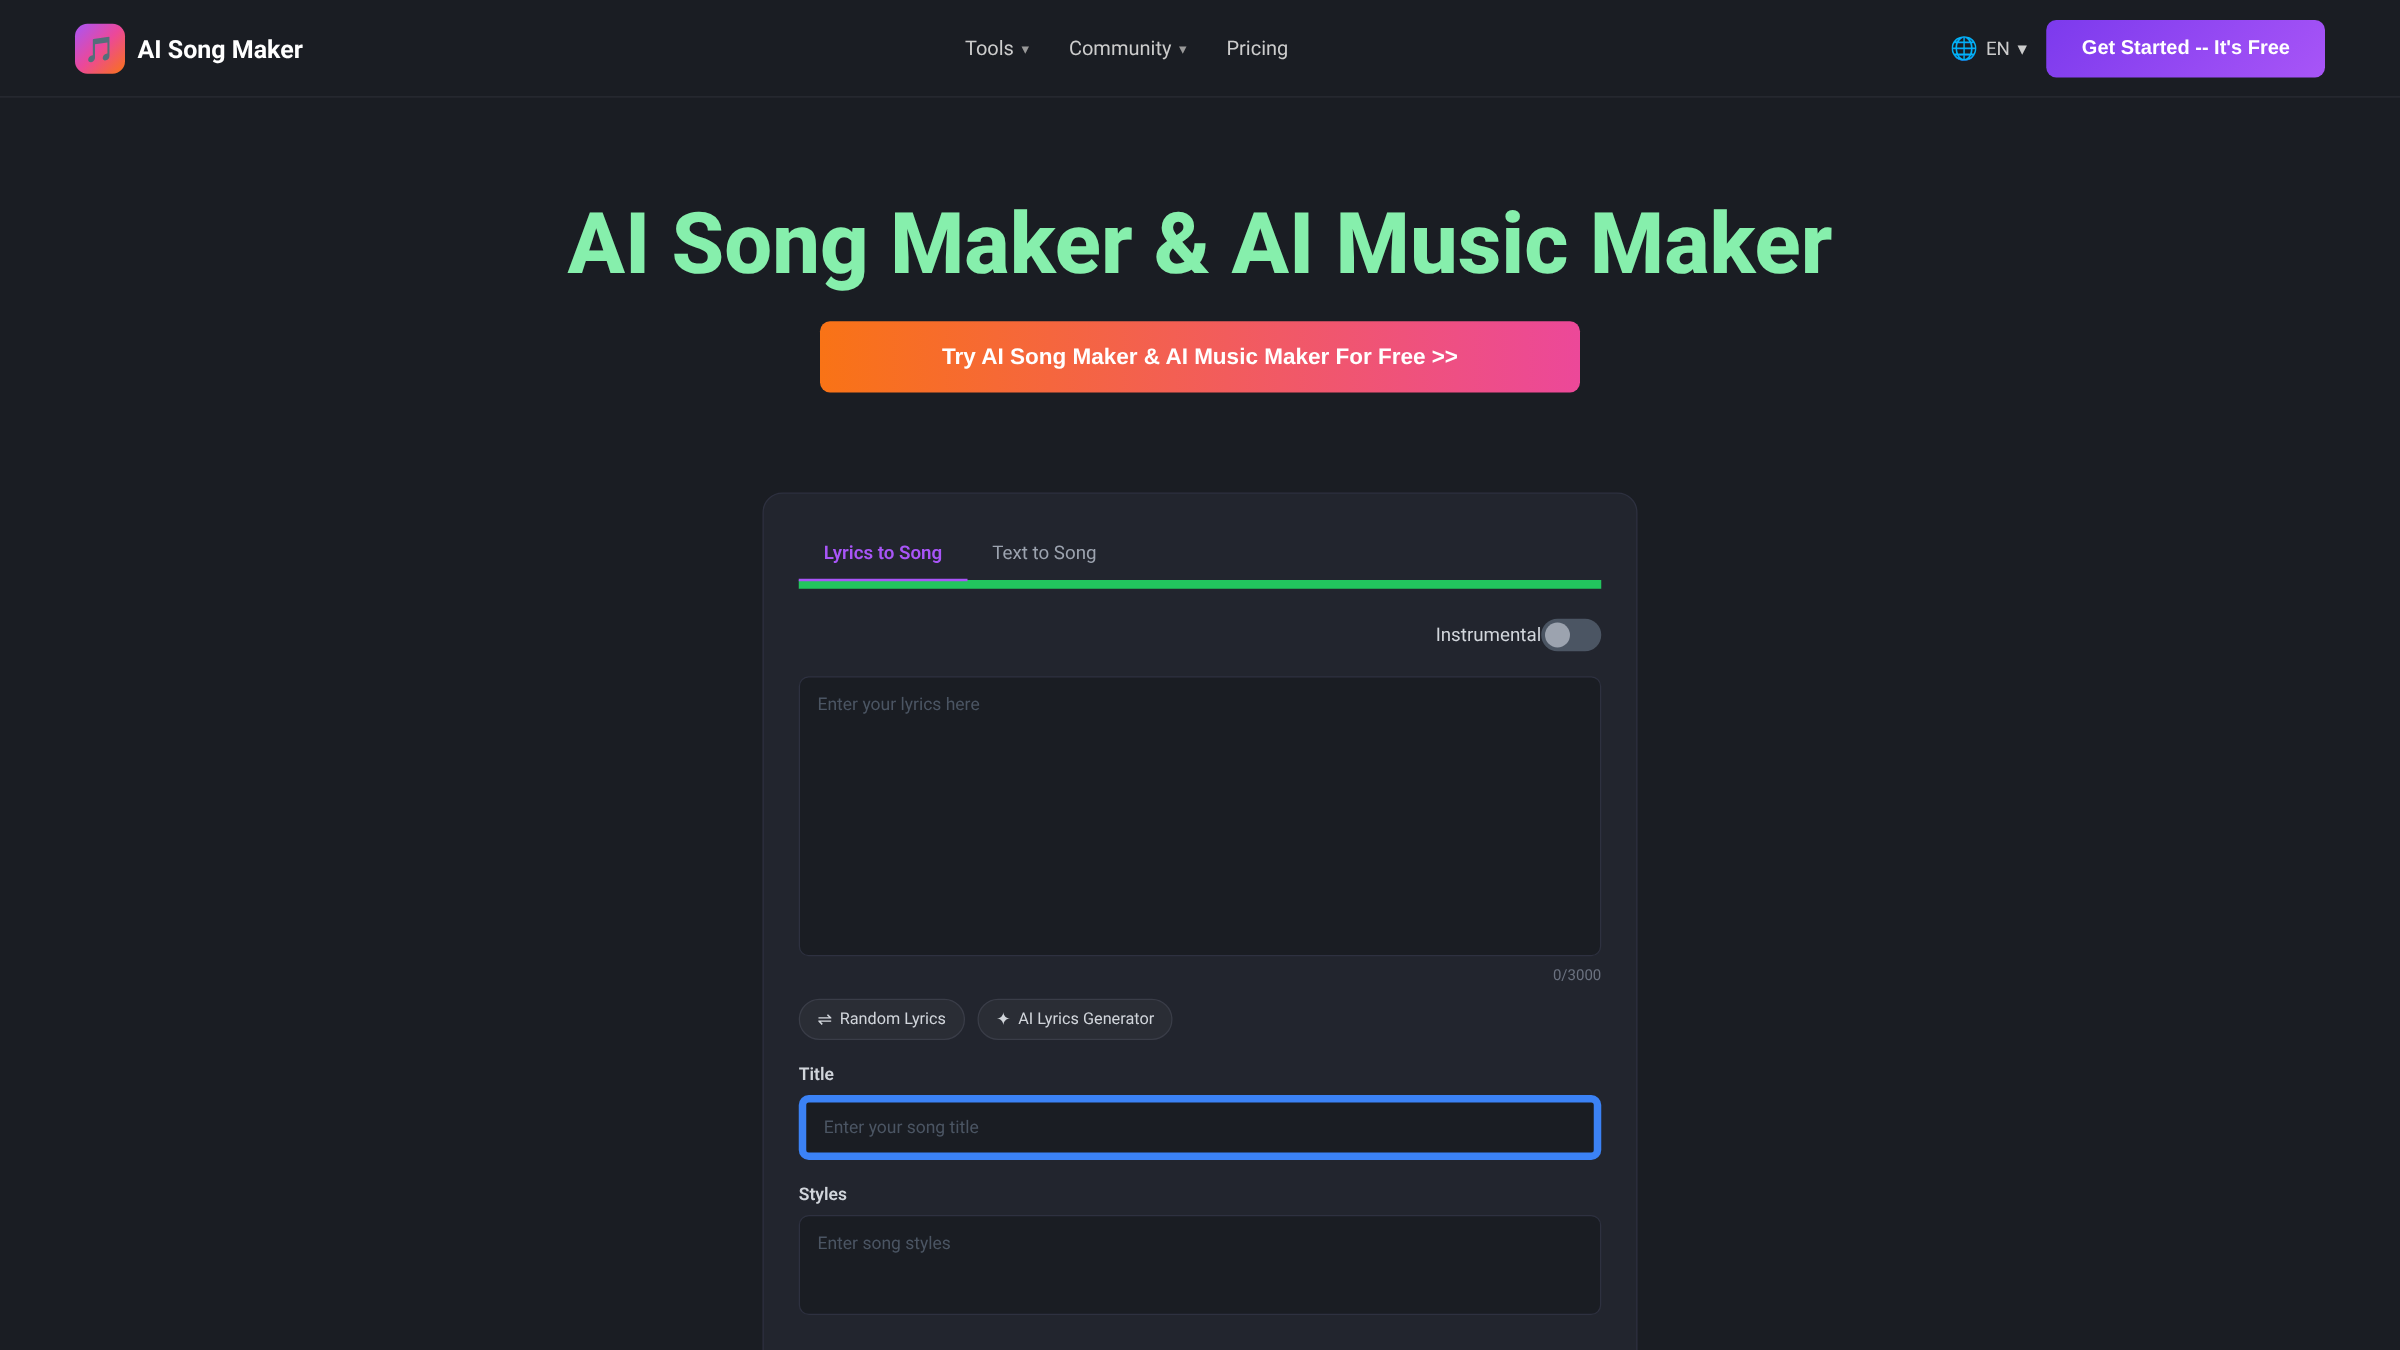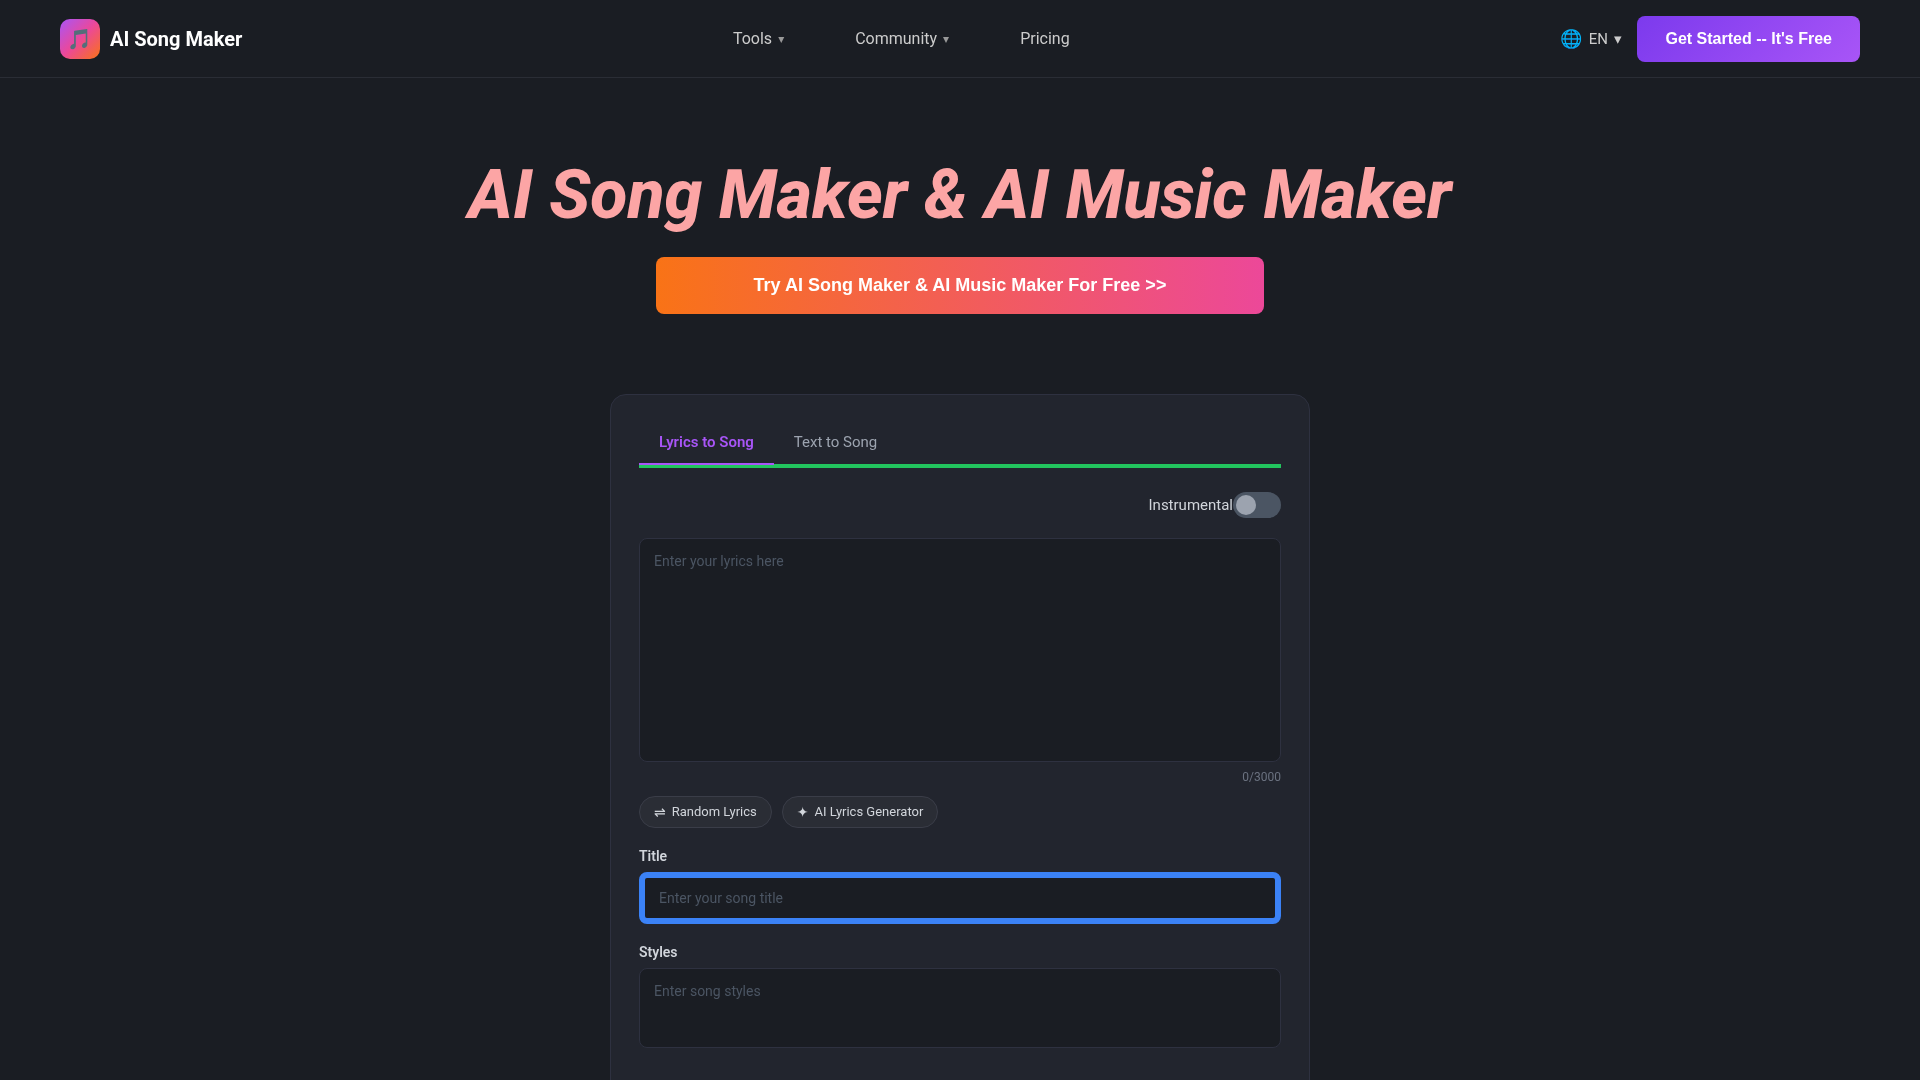--- a/index.html
+++ b/index.html
@@ -41,21 +41,21 @@
       font-size: 20px;
     }
     .nav-logo-text {
       font-size: 20px;
       font-weight: 700;
       color: #ffffff;
     }
     .nav-center {
       display: flex;
       align-items: flex-start;
-      gap: 63px;
+      gap: 24px;
     }
     .nav-item {
       display: flex;
       align-items: center;
       gap: 6px;
       font-size: 16px;
       color: #cccccc;
       cursor: pointer;
       padding: 8px 4px;
     }
@@ -92,24 +92,23 @@
     }
 
     
     .hero {
       text-align: center;
       padding: 80px 20px 40px;
     }
     .hero-title {
       font-size: 68px;
       font-weight: 800;
-      color: #fca5a5;
+      color: #86efac;
       margin-bottom: 24px;
       line-height: 1.1;
-      font-style: italic;
     }
     .hero-subtitle {
       font-size: 18px;
       color: #9ca3af;
       max-width: 800px;
       margin: 0 auto 40px;
       line-height: 1.6;
     }
     .cta-btn {
       display: inline-block;
@@ -134,21 +133,21 @@
       width: 700px;
       max-width: 90vw;
       margin: 40px auto 0;
       padding: 28px;
     }
 
     
     .tabs {
       display: flex;
       gap: 0;
-      border-bottom: 4px solid #22c55e;
+      border-bottom: 7px solid #22c55e;
       margin-bottom: 24px;
     }
     .tab {
       padding: 10px 20px 12px;
       font-size: 15px;
       cursor: pointer;
       color: #9ca3af;
       border-bottom: 2px solid transparent;
       margin-bottom: -1px;
     }

